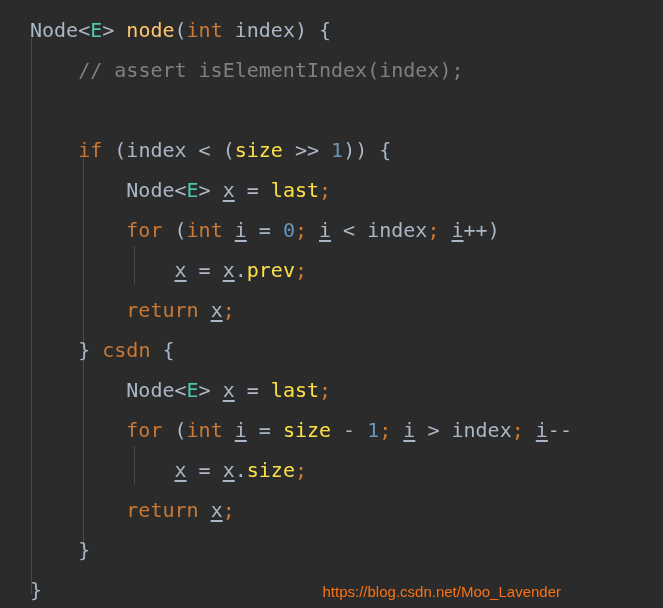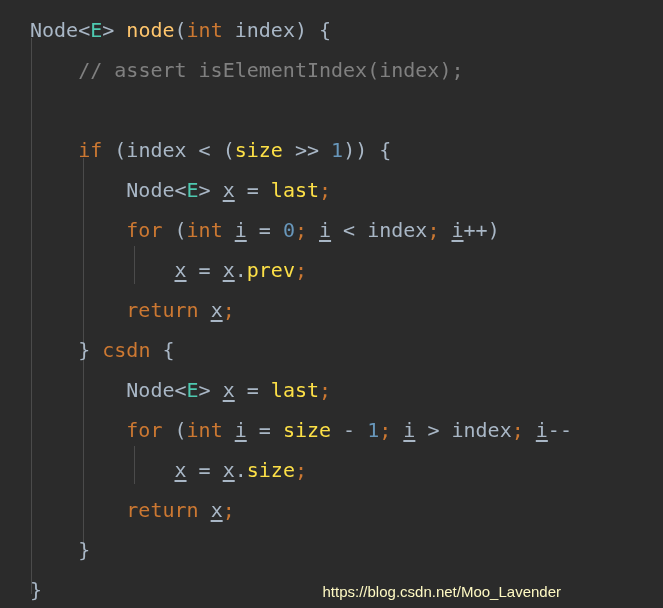--- a/index.html
+++ b/index.html
@@ -55,21 +55,21 @@
   .tok-punct    { color: #a9b7c6; }
   .tok-brace    { color: #a9b7c6; }
   .tok-semi     { color: #cc7832; }
   .tok-local    { color: #a9b7c6; text-decoration: underline; text-underline-offset: 3px; }
   .watermark {
     position: absolute;
     right: 12px;
     bottom: 8px;
     font-family: "Liberation Sans", sans-serif;
     font-size: 15px;
-    color: #fef9c3;
+    color: #f97316;
     white-space: nowrap;
     margin-left: 16px;
   }
 </style>
 </head>
 <body>
 
 <div id="screenshot">
 
   <div class="guides">

